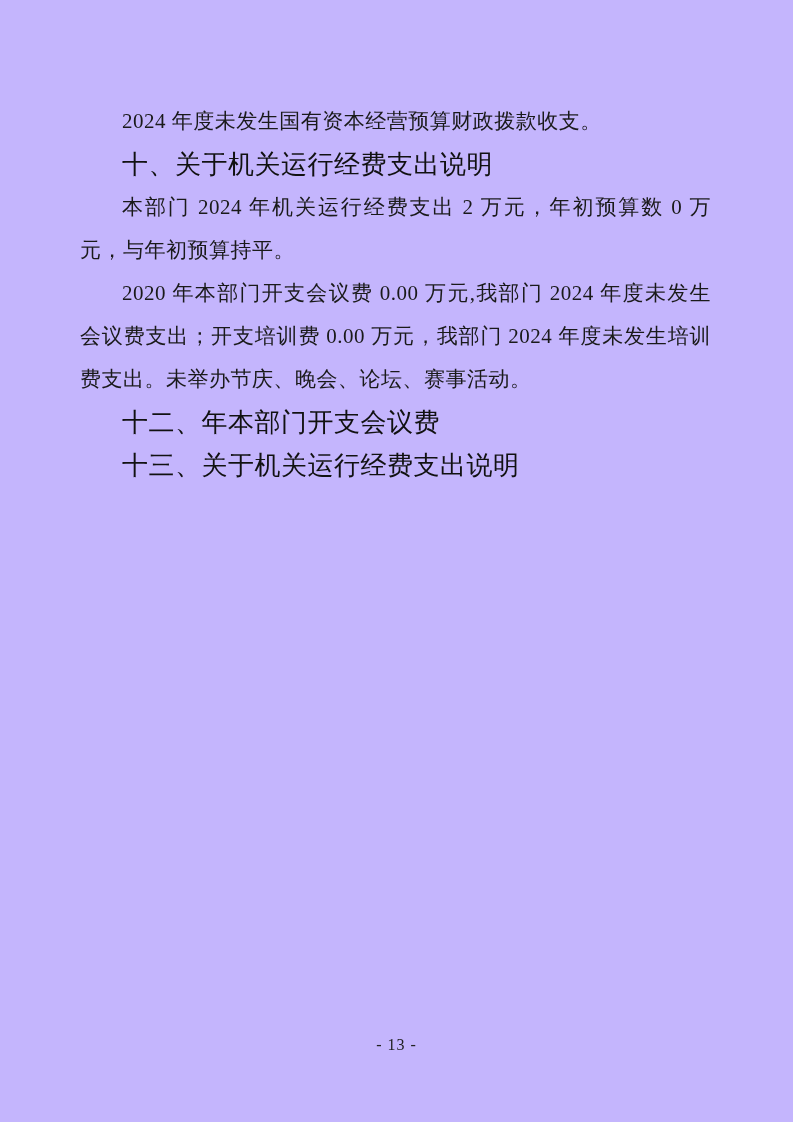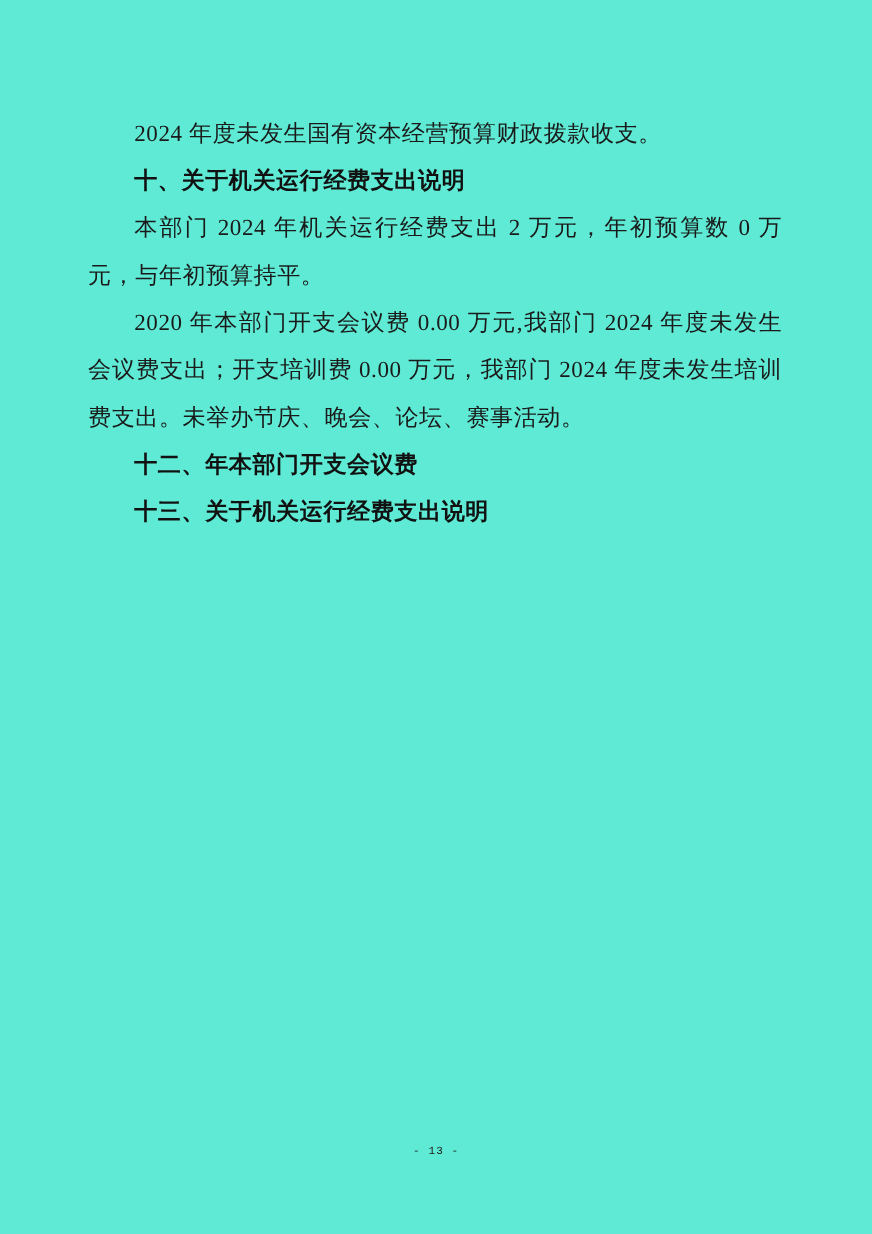--- a/index.html
+++ b/index.html
@@ -4,60 +4,60 @@
 <style>
   html, body {
     margin: 0;
     padding: 0;
     background: #ffffff;
   }
   .page {
     position: relative;
     width: 793px;
     height: 1122px;
-    background: #5eead4;
+    background: #c4b5fd;
     overflow: hidden;
     color: #1a1a1a;
     font-family: "Liberation Serif", "DejaVu Serif", serif;
   }
   .doc-body {
     position: absolute;
     top: 100px;
     left: 80px;
     width: 631px;
   }
   .para {
     margin: 0;
     font-size: 21px;
     line-height: 43px;
     text-align: justify;
     text-indent: 42px;
     letter-spacing: 0.5px;
   }
   .heading {
     margin: 0;
-    font-size: 21px;
+    font-size: 26px;
     line-height: 43px;
-    font-weight: 700;
+    font-weight: 400;
     text-indent: 42px;
     letter-spacing: 0.5px;
     font-family: "Liberation Sans", "DejaVu Sans", sans-serif;
     color: #111111;
   }
   .footer {
     position: absolute;
     left: 0;
     right: 0;
     top: 1036px;
     text-align: center;
   }
   .page-number {
-    font-size: 10px;
+    font-size: 16px;
     color: #222222;
-    font-family: Liberation Mono, monospace;
+    font-family: Liberation Serif, serif;
     letter-spacing: 1px;
   }
 </style>
 </head>
 <body>
 
 <div class="page">
   <div class="doc-body">
     <p class="para">2024 年度未发生国有资本经营预算财政拨款收支。</p>
     <h2 class="heading">十、关于机关运行经费支出说明</h2>

